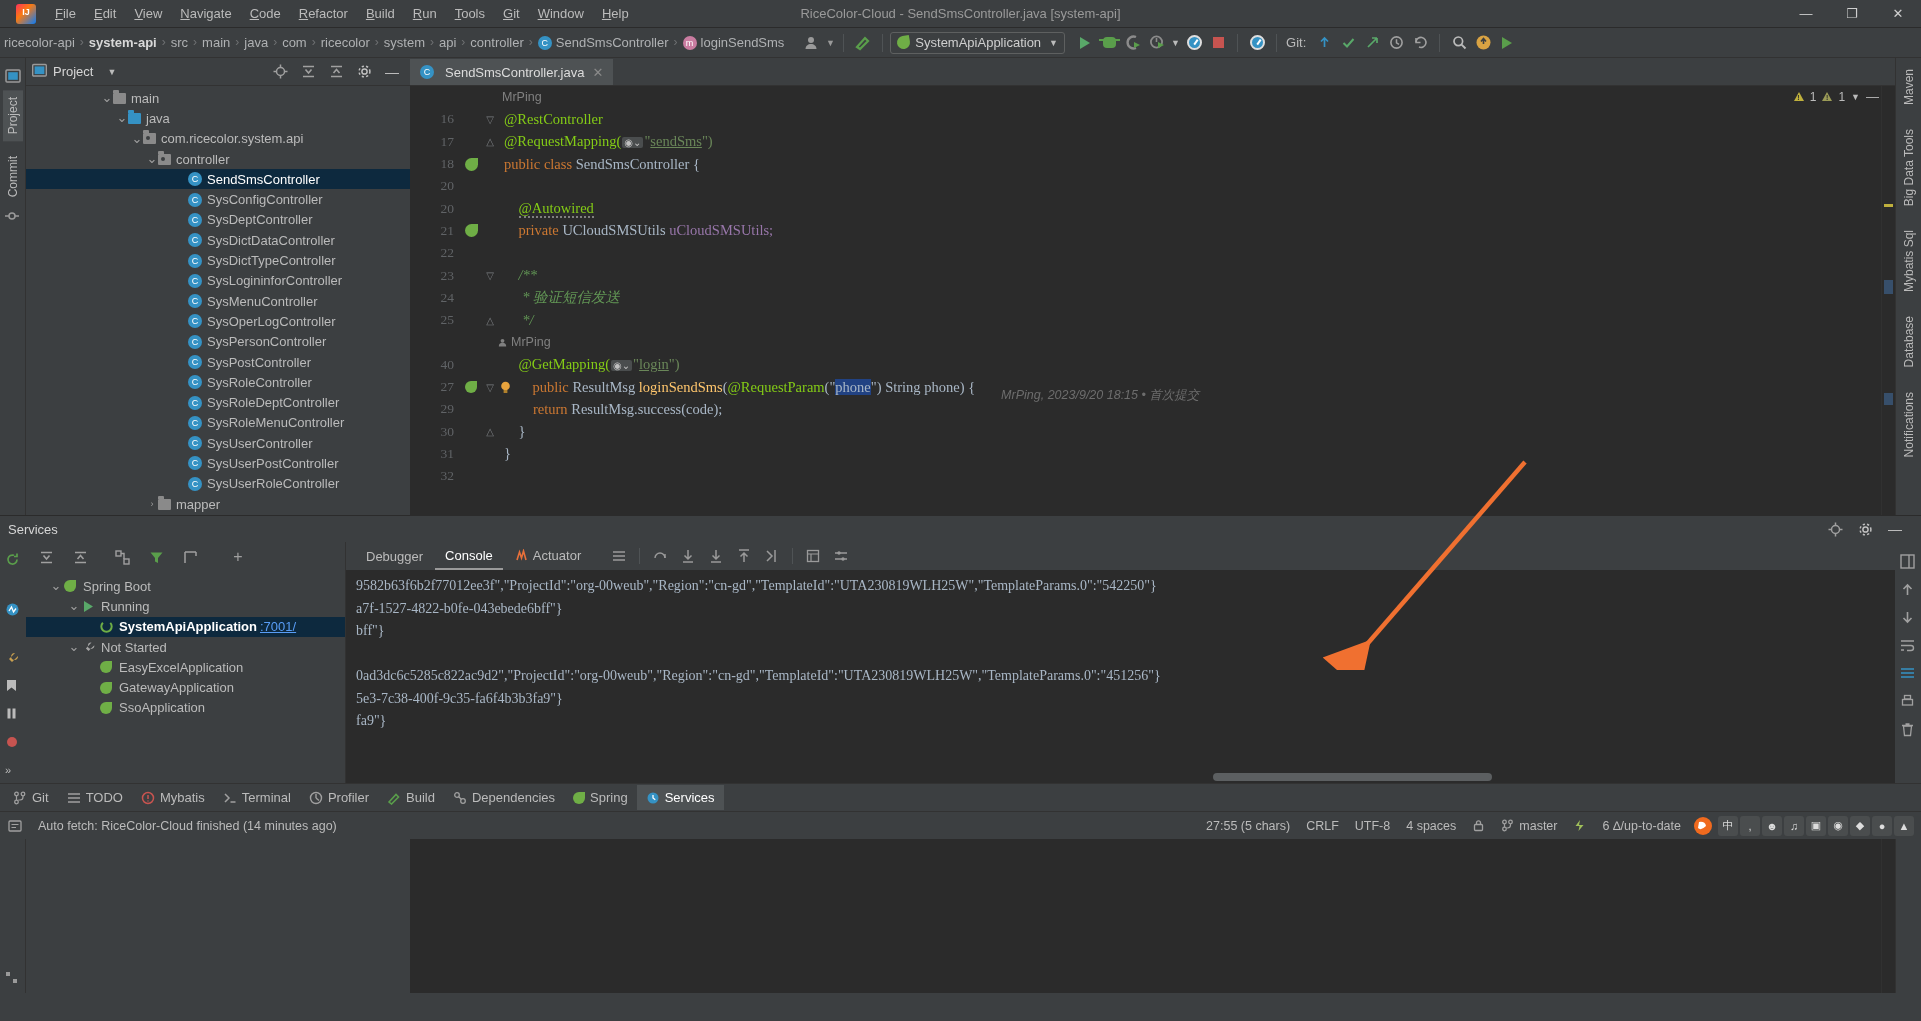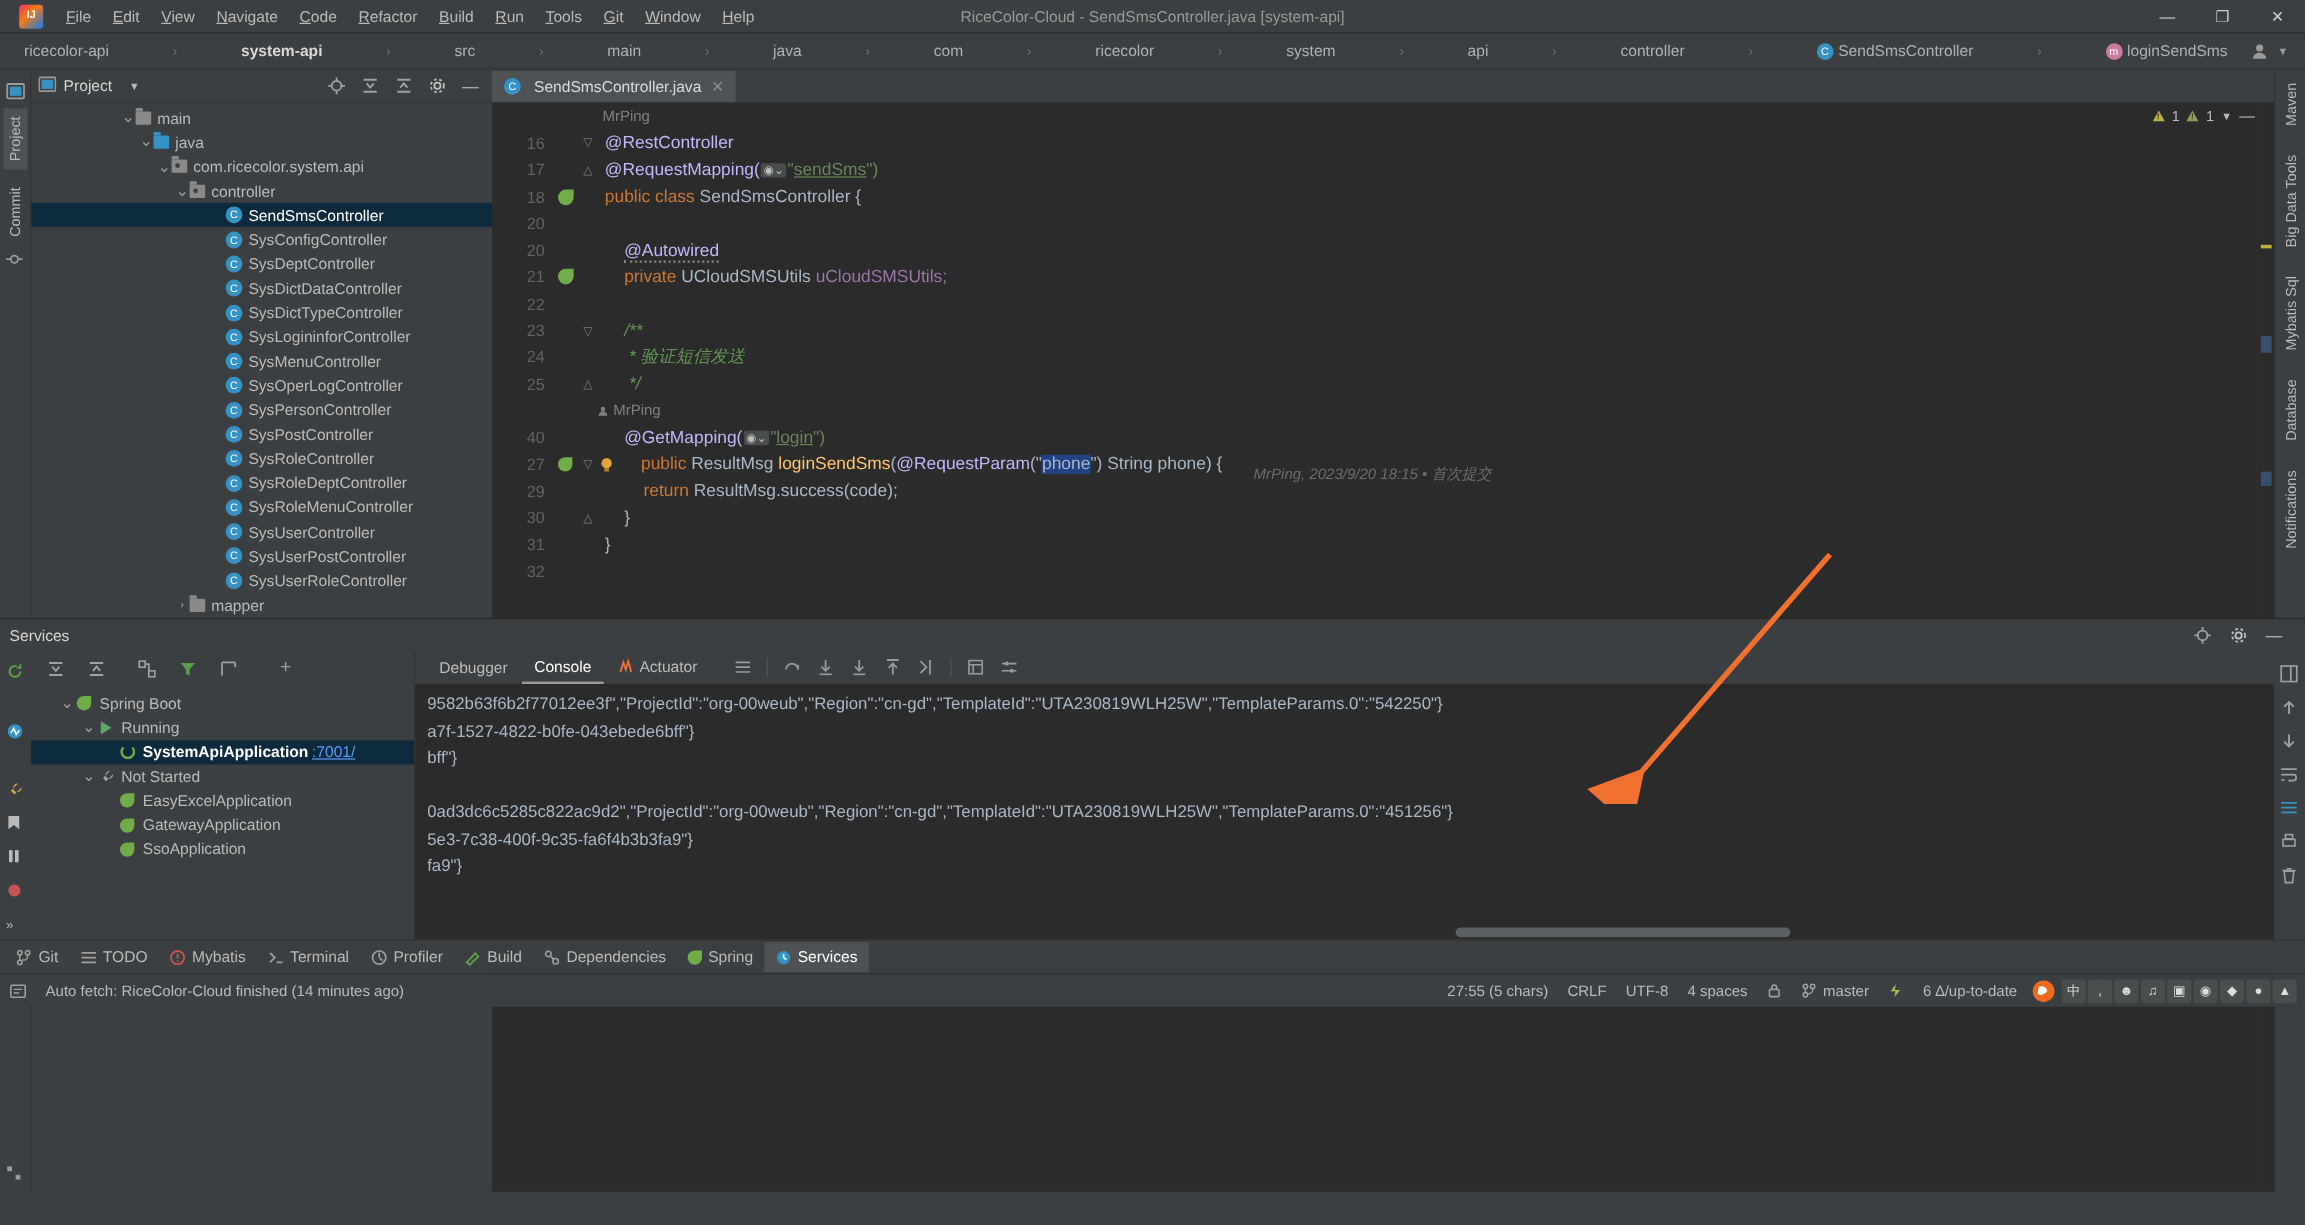--- a/index.html
+++ b/index.html
@@ -1,18 +1,18 @@
 <!DOCTYPE html>
 <html><head>
 <meta charset="utf-8">
 <style>
   html,body{margin:0;padding:0;background:#3c3f41;}
   body{width:1921px;height:1021px;overflow:hidden;font-family:"Liberation Sans",sans-serif;font-size:12px;color:#bbbbbb;}
   *{box-sizing:border-box;}
-  .mono{font-family:Liberation Sans, sans-serif;}
+  .mono{font-family:Liberation Serif, serif;}
 
   
   #titlebar{height:28px;background:#3c3f41;display:flex;align-items:center;border-bottom:1px solid #2b2b2b;position:relative;}
   #app-logo{width:20px;height:20px;margin:0 10px 0 16px;border-radius:3px;
     background:linear-gradient(135deg,#fe315d 0%,#f97a12 40%,#087cfa 100%);position:relative;flex:none;}
   #app-logo:after{content:"IJ";position:absolute;left:0;right:0;top:3px;text-align:center;font-size:9px;color:#fff;font-weight:bold;}
   .menu-item{padding:4px 9px;color:#bbbbbb;font-size:13px;white-space:nowrap;}
   .menu-item u{text-decoration:underline;}
   #win-title{position:absolute;left:0;right:0;text-align:center;color:#9a9a9a;font-size:13px;pointer-events:none;}
   #win-ctrls{margin-left:auto;display:flex;align-items:center;z-index:2;}
@@ -67,21 +67,21 @@
   #tabstrip{height:28px;background:#3c3f41;display:flex;align-items:flex-end;border-bottom:1px solid #323232;}
   .etab{height:26px;display:flex;align-items:center;padding:0 8px 0 10px;background:#4e5254;font-size:13px;color:#dcdcdc;gap:6px;}
   .etab .x{color:#8a8a8a;font-size:13px;padding:0 2px;}
   #editor-wrap{flex:1;display:flex;position:relative;overflow:hidden;}
   #editor{flex:1;position:relative;background:#2b2b2b;overflow:hidden;}
   .eline{height:22.3px;display:flex;align-items:center;font-size:14.5px;white-space:pre;}
   .gutter{width:50px;text-align:right;padding-right:6px;color:#606366;font-size:13.5px;flex:none;}
   .gmark{width:22px;display:flex;align-items:center;justify-content:center;flex:none;}
   .fold{width:16px;text-align:center;color:#7a7d80;font-size:10px;flex:none;}
   .code{padding-left:6px;}
-  .ann{color:#c4b5fd;} .kw{color:#cc7832;} .str{color:#6a8759;} .cls2{color:#a9b7c6;}
+  .ann{color:#84cc16;} .kw{color:#cc7832;} .str{color:#6a8759;} .cls2{color:#a9b7c6;}
   .fld{color:#9876aa;} .cmt{color:#629755;font-style:italic;} .mtd{color:#ffc66d;} .plain{color:#a9b7c6;}
   .blame{color:#6d6d6d;font-size:12.5px;font-style:italic;font-family:"Liberation Sans",sans-serif;margin-top:16px;}
   .sel-tok{background:#214283;color:#a9b7c6;}
   .wave{border-bottom:2px dotted #808080;}
   .underl{text-decoration:underline;}
   .globe{display:inline-flex;align-items:center;background:#4a4d4e;border-radius:2px;padding:0 2px;margin:0 1px;font-size:10px;color:#c0c0c0;vertical-align:middle;}
   .authorline{height:22.3px;display:flex;align-items:center;padding-left:88px;font-size:12.5px;color:#808080;}
 
   #errstripe{width:14px;background:#2b2b2b;flex:none;position:relative;border-left:1px solid #313131;}
   .warnbox{position:absolute;right:2px;width:9px;height:3px;}
@@ -146,21 +146,21 @@
     </div>
   <div id="win-title">RiceColor-Cloud - SendSmsController.java [system-api]</div>
   <div id="win-ctrls">
     <div class="wbtn">—</div>
     <div class="wbtn">❐</div>
     <div class="wbtn close">✕</div>
   </div>
 </div>
 
 <div id="navbar">
-  <div id="crumbs" style="display:flex;align-items:flex-end;padding-left:18px;gap:48px;">
+  <div id="crumbs" style="display:flex;align-items:flex-start;padding-left:2px;">
       <span class="crumb">
         <span>ricecolor-api</span>
       </span>
       <span class="crumb-sep">›</span>
       <span class="crumb bold">
         <span>system-api</span>
       </span>
       <span class="crumb-sep">›</span>
       <span class="crumb">
         <span>src</span>

